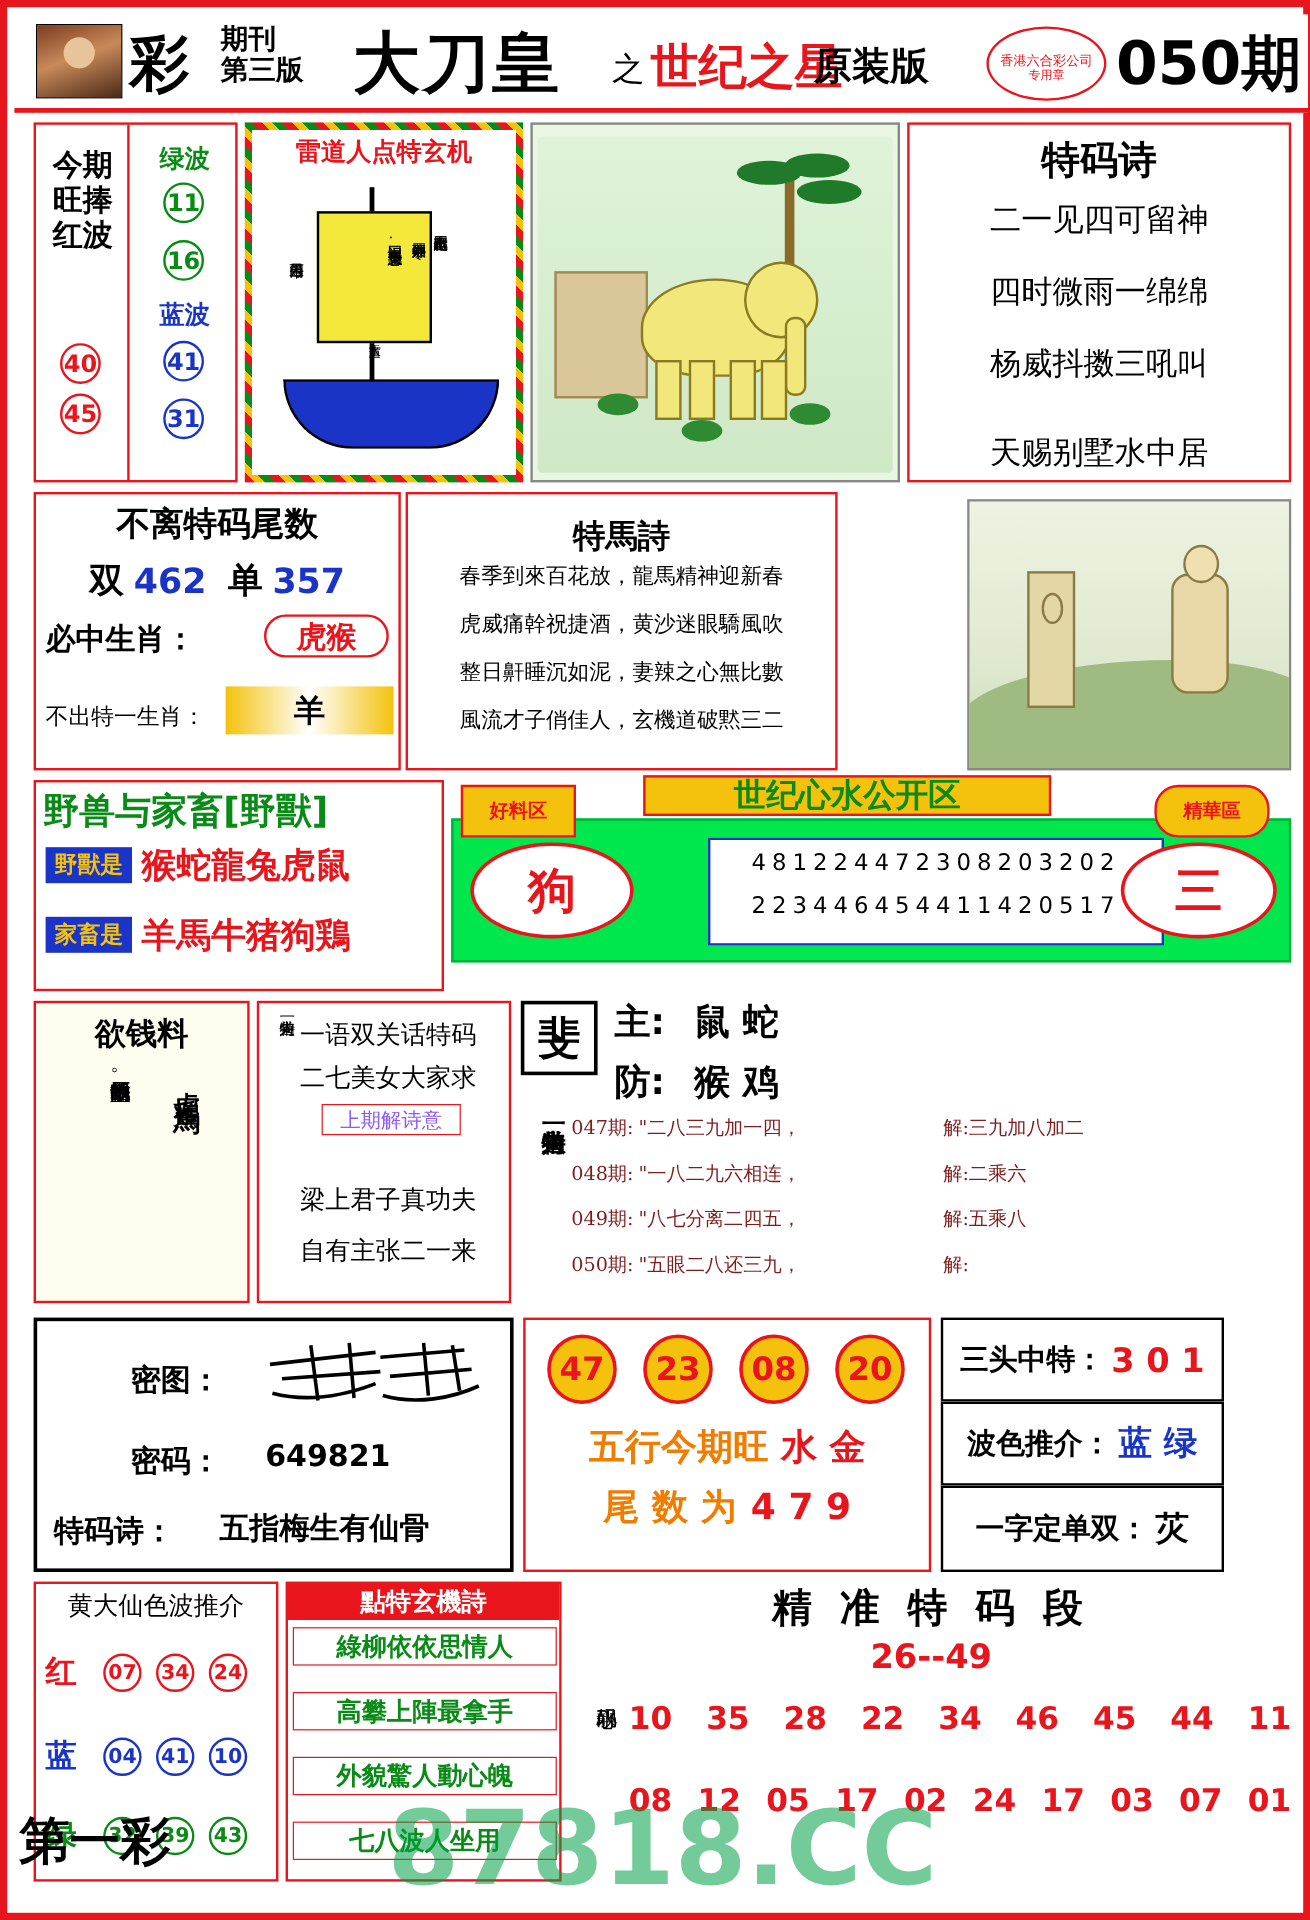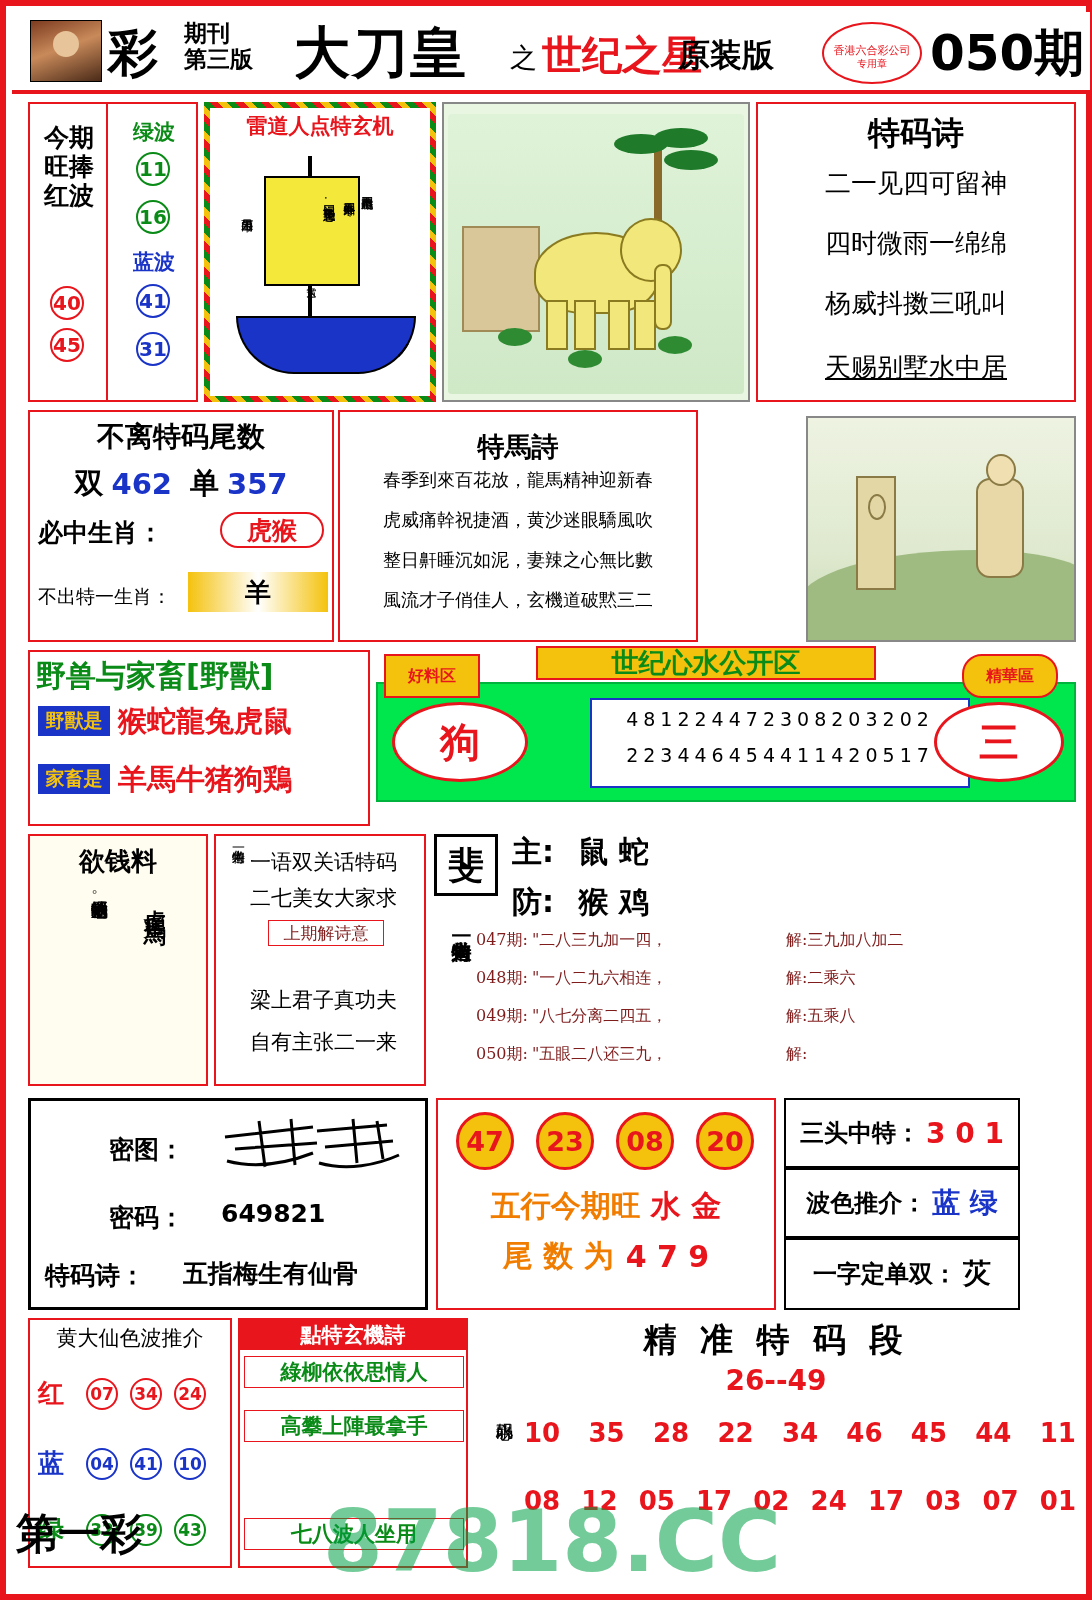--- a/index.html
+++ b/index.html
@@ -105,21 +105,21 @@
   
   .yuqian{left:22px;top:828px;width:180px;height:252px;border:2px solid #e8151c;background:#fffdf0;}
   .yq-t{top:8px;left:0;width:100%;font-size:26px;font-weight:bold;color:#000;}
   .yq-v{position:absolute;writing-mode:vertical-rl;font-size:17px;color:#000;line-height:1.35;}
   .yq-v.big{font-size:22px;font-weight:bold;}
 
   
   .yuyu{left:208px;top:828px;width:212px;height:252px;border:2px solid #e8151c;background:#fff;}
   .yy-side{left:2px;top:4px;width:28px;writing-mode:vertical-rl;font-size:13px;line-height:1.25;color:#000;}
   .yy-l{left:34px;width:172px;font-size:21px;color:#000;}
-  .yy-tag{left:52px;top:84px;width:116px;height:26px;border:1px solid #e8151c;background:#fff;font-size:17px;color:#7f1d1d;}
+  .yy-tag{left:52px;top:84px;width:116px;height:26px;border:1px solid #e8151c;background:#fff;font-size:17px;color:#8b5cf6;}
   .yy-p{left:34px;width:172px;font-size:21px;color:#000;}
 
   
   .fei-box{left:428px;top:828px;width:64px;height:62px;border:3px solid #000;font-size:36px;font-weight:bold;color:#000;}
   .zhu{left:506px;top:826px;font-size:30px;font-weight:bold;color:#000;}
   .fang{left:506px;top:876px;font-size:30px;font-weight:bold;color:#000;}
   .daoren{left:428px;top:920px;width:40px;height:158px;writing-mode:vertical-rl;font-size:20px;font-weight:bold;color:#000;line-height:1.25;}
   .dr-row{position:absolute;left:470px;width:600px;height:28px;font-size:16px;color:#7f1d1d;font-family:"DejaVu Serif","Liberation Serif",serif;}
   .dr-q{position:absolute;left:0;width:54px;}
   .dr-txt{position:absolute;left:56px;}
@@ -240,21 +240,21 @@
       <div class="bush" style="left:120px;top:236px;"></div>
       <div class="bush" style="left:210px;top:222px;"></div>
     </div>
   </div>
 
   <div class="abs tms">
     <div class="abs tms-l ctr" style="top:62px;">二一见四可留神</div>
     <div class="abs tms-t ctr">特码诗</div>
     <div class="abs tms-l ctr" style="top:122px;">四时微雨一绵绵</div>
     <div class="abs tms-l ctr" style="top:182px;">杨威抖擞三吼叫</div>
-    <div class="abs tms-l ctr" style="top:246px;text-decoration:underline;">天赐别墅水中居</div>
+    <div class="abs tms-l ctr" style="top:256px;">天赐别墅水中居</div>
   </div>
 
   <div class="abs buli">
     <div class="abs buli-t ctr">不离特码尾数</div>
     <div class="abs buli-r ctr">
       <span class="bk">双</span>
       <span class="n" style="margin:0 18px 0 8px;">462</span>
       <span class="bk">单</span>
       <span class="n" style="margin-left:8px;">357</span>
     </div>
@@ -425,20 +425,21 @@
     <div class="abs hdx-lab green" style="left:8px;top:192px;">绿</div>
     <div class="abs hdx-b gr ctr" style="left:56px;top:194px;">32</div>
     <div class="abs hdx-b gr ctr" style="left:100px;top:194px;">39</div>
     <div class="abs hdx-b gr ctr" style="left:144px;top:194px;">43</div>
   </div>
 
   <div class="abs dtx">
     <div class="abs dtx-t ctr">點特玄機詩</div>
     <div class="abs dtx-r ctr" style="top:36px;">綠柳依依思情人</div>
     <div class="abs dtx-r ctr" style="top:90px;">高攀上陣最拿手</div>
+    <div class="abs dtx-r ctr" style="top:144px;">外貌驚人動心魄</div>
     <div class="abs dtx-r ctr" style="top:198px;">七八波人坐用</div>
   </div>
 
   <div class="abs jzt">
     <div class="abs jzt-t ctr">精 准 特 码 段</div>
     <div class="abs jzt-s ctr">26--49</div>
     <div class="abs jzt-side" style="height:140px;">心水靓码</div>
     <div class="abs jzt-row" style="top:100px;">
       <span>10</span>
       <span>35</span>

